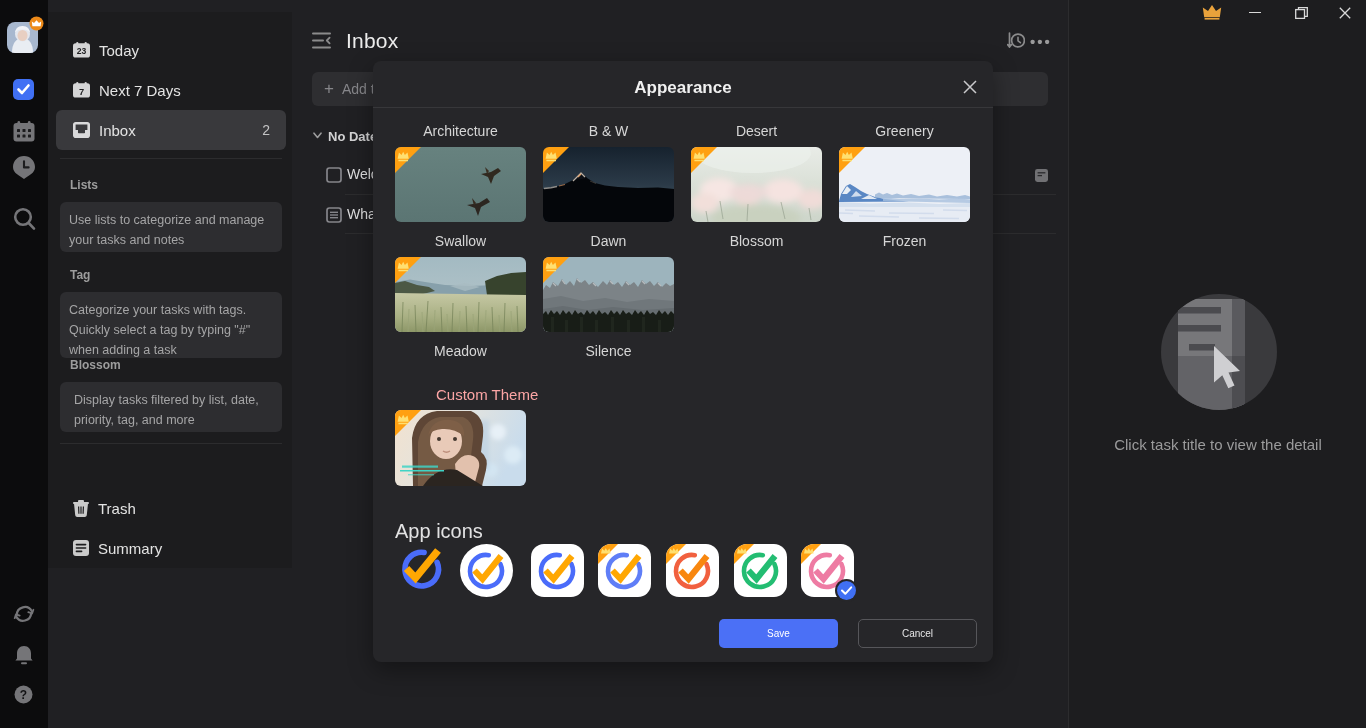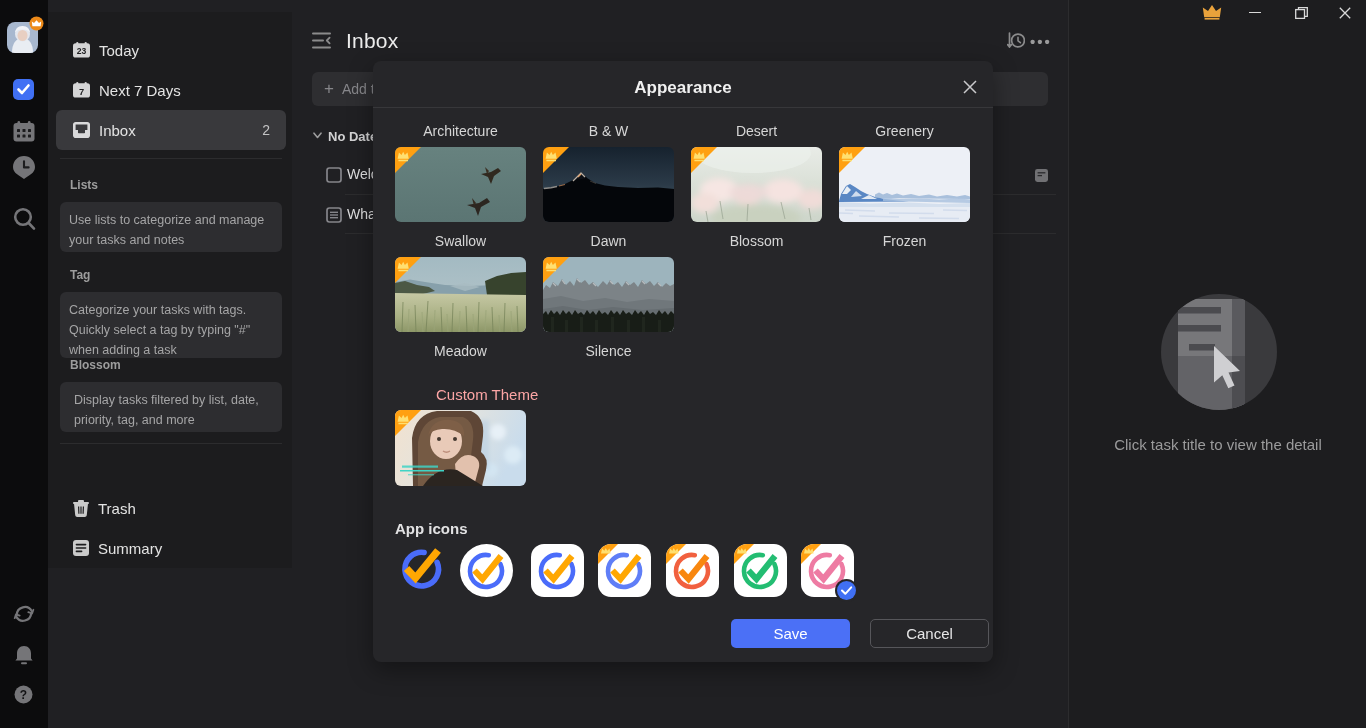--- a/index.html
+++ b/index.html
@@ -20,22 +20,22 @@
   .nsep{position:absolute;left:12px;width:222px;height:1px;background:#2c2c2e;}
   
   #main{position:absolute;left:292px;top:0;width:776px;height:728px;background:#202023;}
   
   #detail{position:absolute;left:1068px;top:0;width:298px;height:728px;background:#1d1d1f;border-left:1px solid #2c2c2e;}
   
   #modal{position:absolute;left:373px;top:61px;width:620px;height:601px;background:#262629;
          border-radius:8px;box-shadow:0 8px 24px rgba(0,0,0,.38);}
   .thumb{position:absolute;width:131px;height:75px;border-radius:6px;overflow:hidden;}
   .cap{position:absolute;width:131px;text-align:center;color:#d6d6d6;font-size:14px;}
-  .btn{position:absolute;width:119px;height:29px;border-radius:5px;font-size:15px;
-       display:flex;align-items:center;justify-content:center;margin-left:12px;}
+  .btn{position:absolute;width:119px;height:29px;border-radius:5px;font-size:10px;
+       display:flex;align-items:center;justify-content:center;}
 </style>
 </head>
 <body>
 <div id="app">
   <div id="main">
 
     <svg class="abs" style="left:20px;top:32px;" width="19" height="17" viewBox="0 0 19 17">
       <g stroke="#8b8b8c" stroke-width="2" stroke-linecap="round">
         <line x1="1" y1="1.5" x2="18" y2="1.5"></line>
         <line x1="1" y1="8.5" x2="11" y2="8.5"></line>
@@ -460,21 +460,21 @@
         <path d="M28 76 Q42 56 62 60 L88 76 Z" fill="#2b2520"></path>
         <g fill="#3fd4c6">
           <rect x="7" y="55.5" width="36" height="2.2" opacity="0.85"></rect>
           <rect x="5" y="60" width="44" height="1.5"></rect>
           <rect x="13" y="64" width="26" height="1.4" opacity="0.65"></rect>
         </g>
         <polygon points="0,0 26,0 0,26" fill="#ffa011"></polygon>
         <path d="M2.6 11.8 L3.9 5.6 L6.5 8.1 L8.2 4.7 L9.9 8.1 L12.5 5.6 L13.8 11.8 Z M3.4 12.8 L13 12.8 L13 14.2 L3.4 14.2 Z" fill="#ffdf70"></path>
       </svg>
     </div>
-    <div class="abs" style="left:22px;top:459px;font-size:15px;color:#e2e2e3;font-weight:bold;">App icons</div>
+    <div class="abs" style="left:22px;top:459px;font-size:20px;color:#e2e2e3;">App icons</div>
 
     <svg class="abs" style="left:25px;top:481px;" width="50" height="56" viewBox="0 0 50 56">
       <path d="M26.1 10.5 A16.8 16.8 0 1 0 39.1 20.4" stroke="#4a6cfa" stroke-width="5.6" fill="none" stroke-linecap="round"></path>
       <path d="M8.5 26.5 L17.5 36 L40 8.5" stroke="#ffa702" stroke-width="7.4" fill="none"></path>
     </svg>
     <svg class="abs" style="left:87px;top:483px;" width="53" height="53" viewBox="0 0 53 53">
       <circle cx="26.5" cy="26.5" r="26.5" fill="#fff"></circle>
       <path d="M28.8 11.2 A16 16 0 1 0 40.5 20.2" stroke="#4a6cfa" stroke-width="4.6" fill="none" stroke-linecap="round"></path>
       <path d="M14.5 26.5 L22.5 35 L41 12" stroke="#ffa702" stroke-width="6.2" fill="none"></path>
     </svg>

